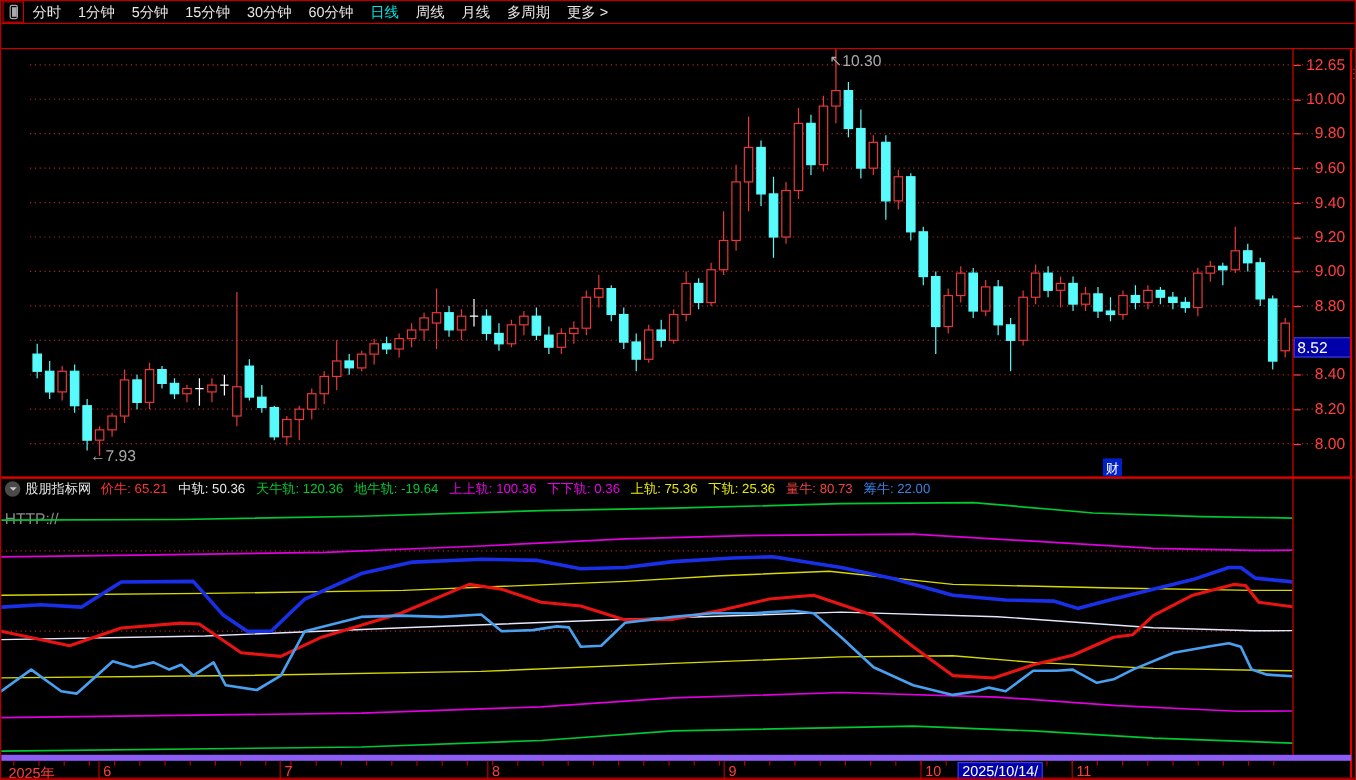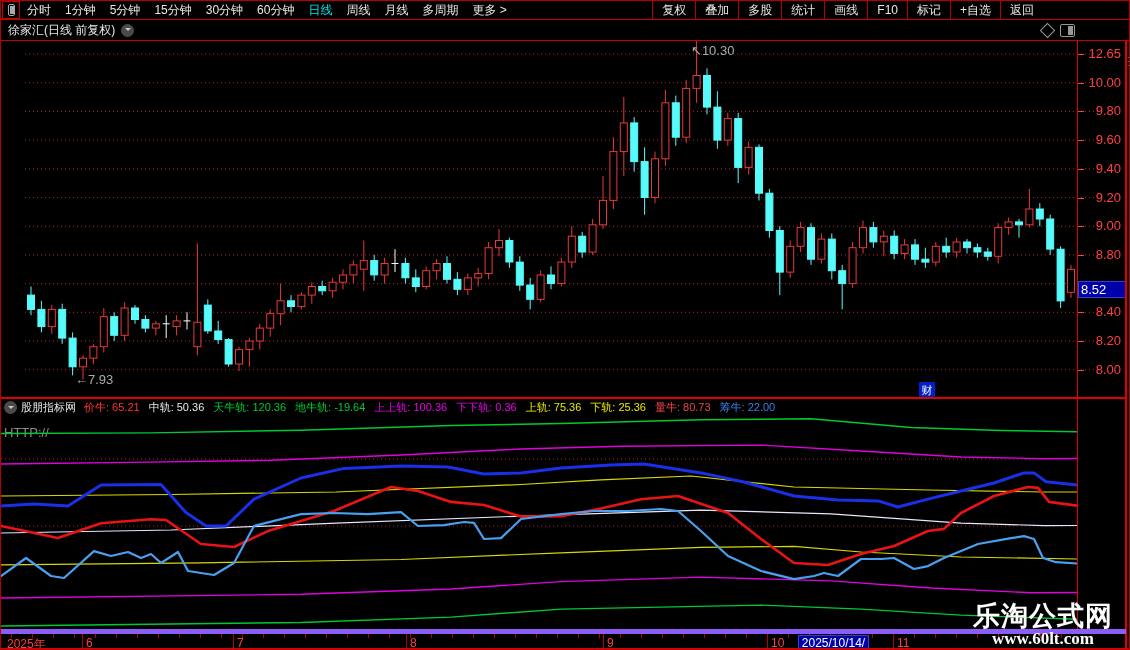--- a/index.html
+++ b/index.html
@@ -78,42 +78,23 @@
         <span class="tb-item">5分钟</span>
         <span class="tb-item">15分钟</span>
         <span class="tb-item">30分钟</span>
         <span class="tb-item">60分钟</span>
         <span class="tb-item active">日线</span>
         <span class="tb-item">周线</span>
         <span class="tb-item">月线</span>
         <span class="tb-item">多周期</span>
         <span class="tb-item">更多 &gt;</span>
       </div>
-    <div class="tb-right" id="tb-right">
-        <span class="tb-item">复权</span>
-        <span class="tb-item">叠加</span>
-        <span class="tb-item">多股</span>
-        <span class="tb-item">统计</span>
-        <span class="tb-item">画线</span>
-        <span class="tb-item">F10</span>
-        <span class="tb-item">标记</span>
-        <span class="tb-item">+自选</span>
-        <span class="tb-item">返回</span>
-      </div>
   </div>
   <div class="hline" style="top:18px;"></div>
 
-  <div class="titlebar">
-    <span class="title-text">徐家汇(日线 前复权)</span>
-    <span class="chev-circle"></span>
-    <span class="win-icons">
-      <span class="diamond"></span>
-      <span class="pane"></span>
-    </span>
-  </div>
   <div class="hline" style="top:39px;"></div>
 
   <div class="main-chart">
     <svg id="main-svg" width="1076" height="357">
         <line x1="0" x2="1076" y1="13.0" y2="13.0" stroke="#b22424" stroke-width="1" stroke-dasharray="1,3"></line>
         <line x1="0" x2="1076" y1="41.7" y2="41.7" stroke="#b22424" stroke-width="1" stroke-dasharray="1,3"></line>
         <line x1="0" x2="1076" y1="70.4" y2="70.4" stroke="#b22424" stroke-width="1" stroke-dasharray="1,3"></line>
         <line x1="0" x2="1076" y1="99.1" y2="99.1" stroke="#b22424" stroke-width="1" stroke-dasharray="1,3"></line>
         <line x1="0" x2="1076" y1="127.8" y2="127.8" stroke="#b22424" stroke-width="1" stroke-dasharray="1,3"></line>
         <line x1="0" x2="1076" y1="156.5" y2="156.5" stroke="#b22424" stroke-width="1" stroke-dasharray="1,3"></line>
@@ -718,17 +699,13 @@
       <div class="month-line" style="left: 602px;"></div>
       <div class="month-label" style="left: 606px;">9</div>
       <div class="month-line" style="left: 766px;"></div>
       <div class="month-label" style="left: 770px;">10</div>
       <div class="month-line" style="left: 892px;"></div>
       <div class="month-label" style="left: 896px;">11</div>
       <div class="date-tag" style="left: 797px; width: 69px;">2025/10/14/二</div>
     </div>
   <div class="hline" style="top:647px;border-top:1px solid #e00000;"></div>
 
-  <div class="site-wm">
-    <div class="l1">乐淘公式网</div>
-    <div class="l2">www.60lt.com</div>
-  </div>
 </div>
 
 </body></html>

